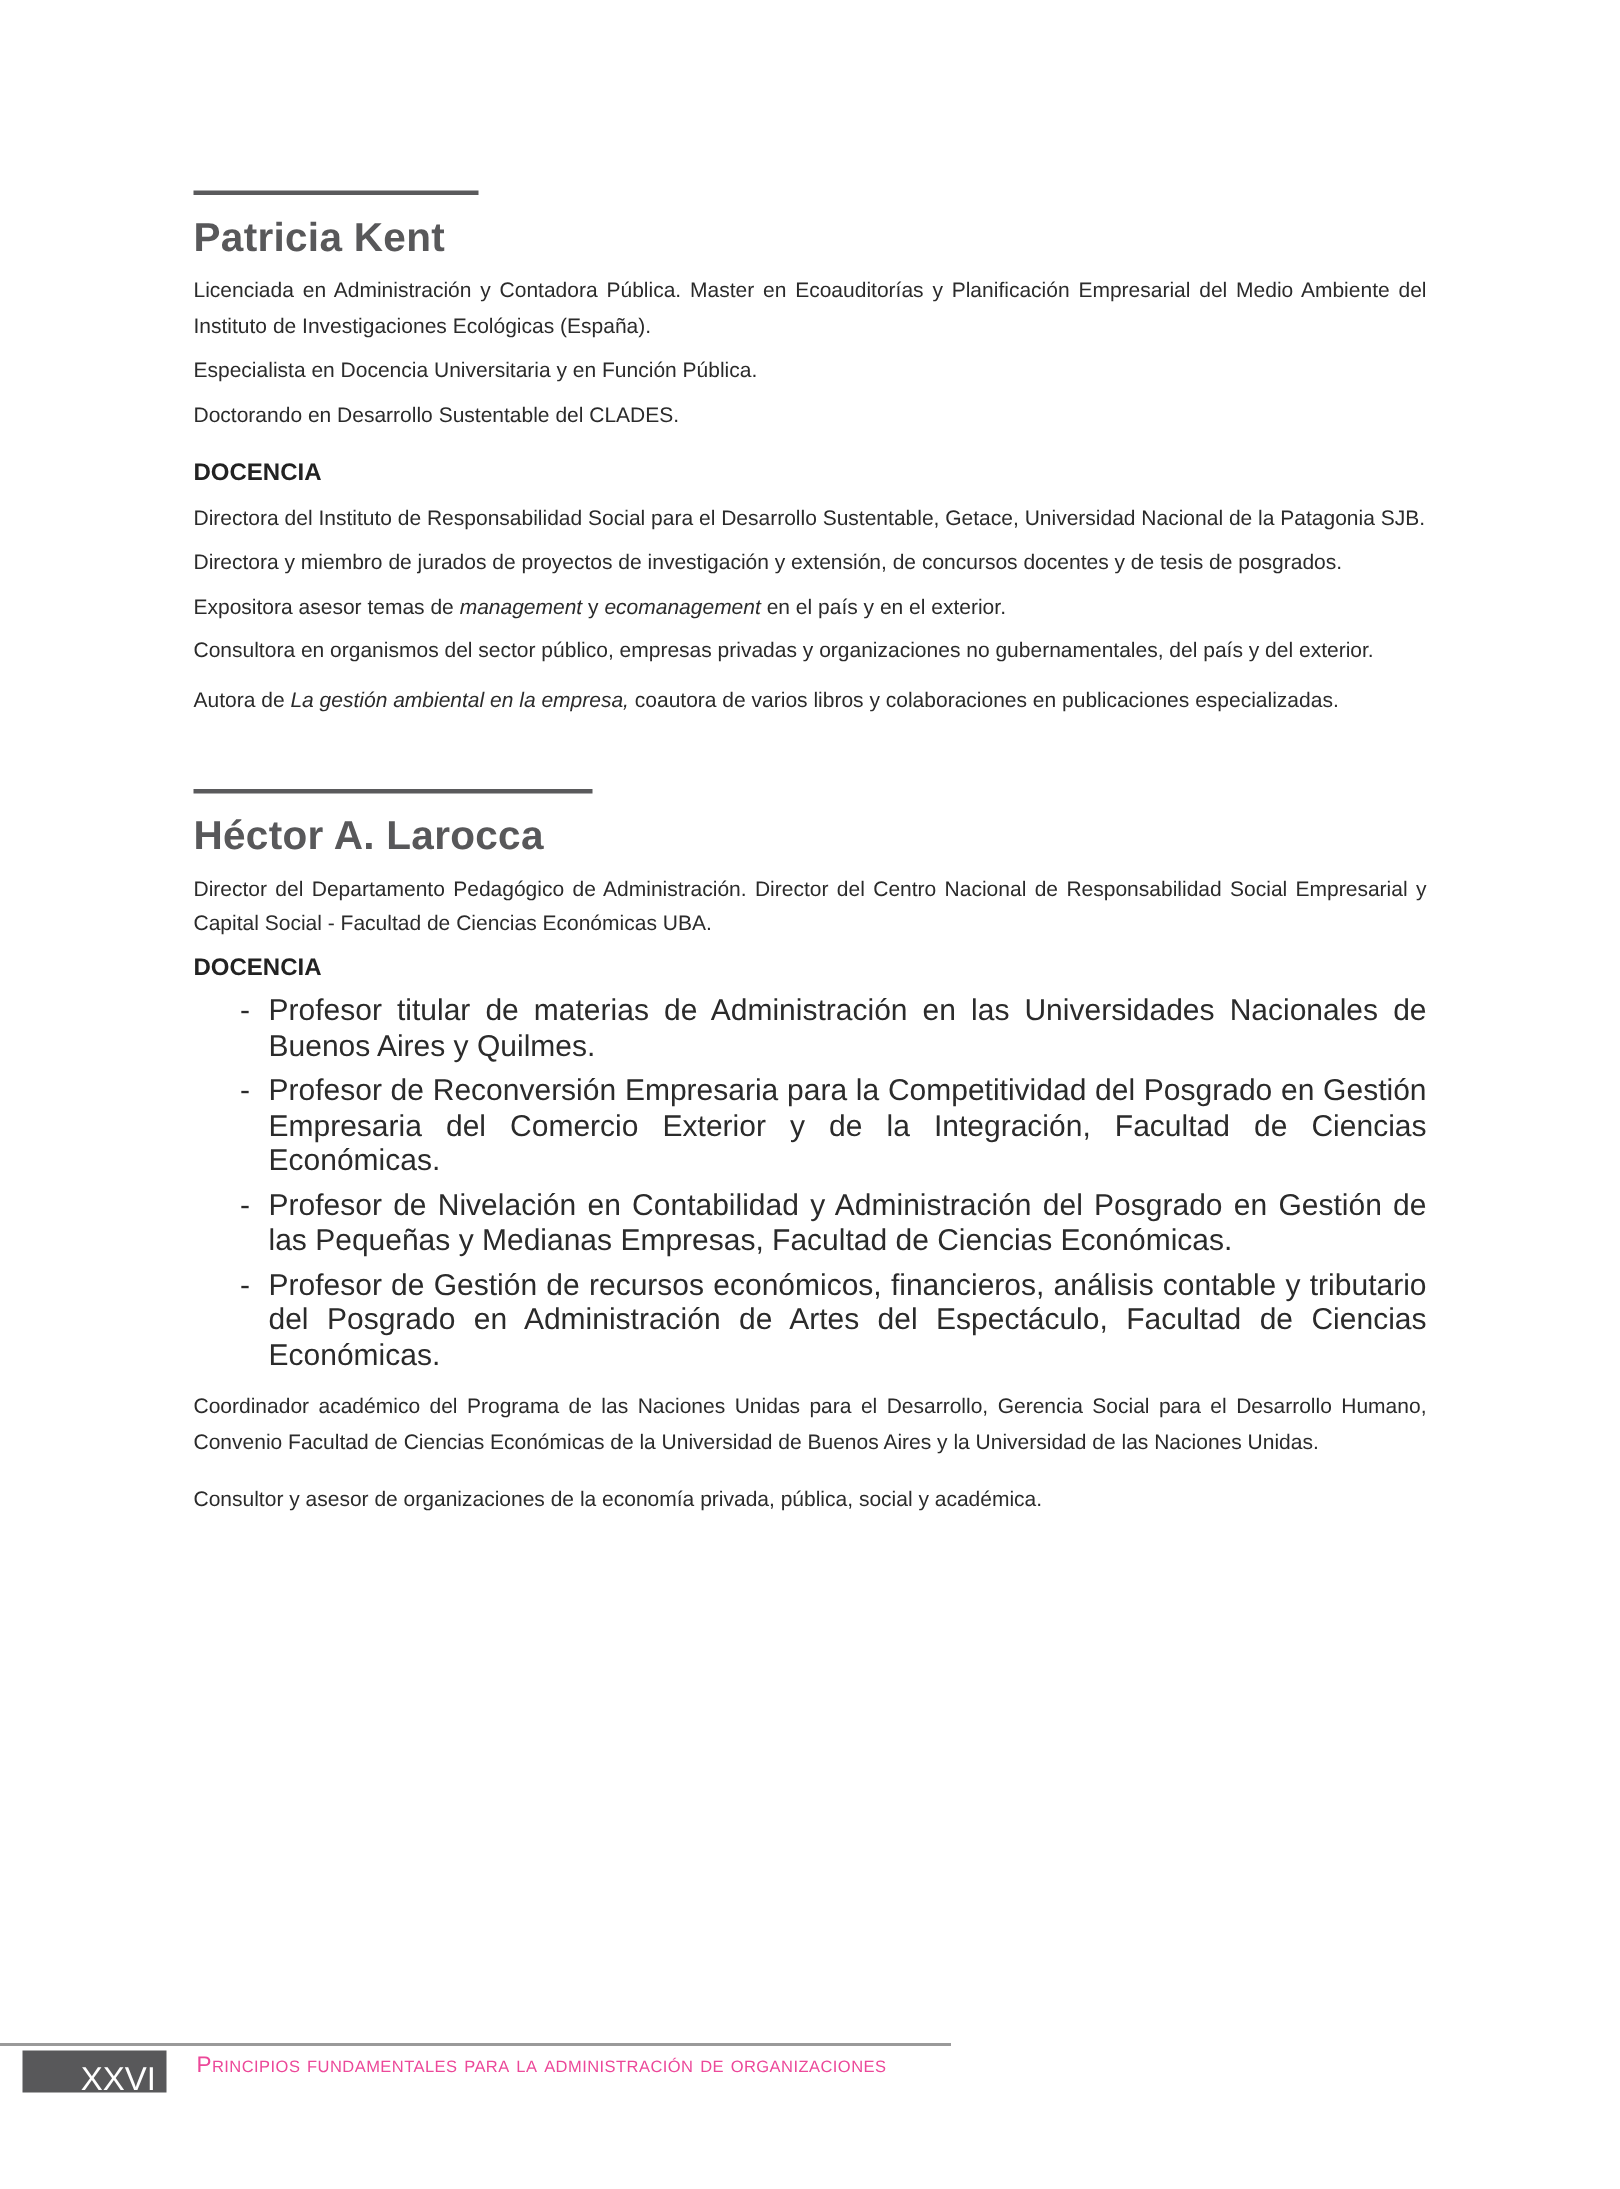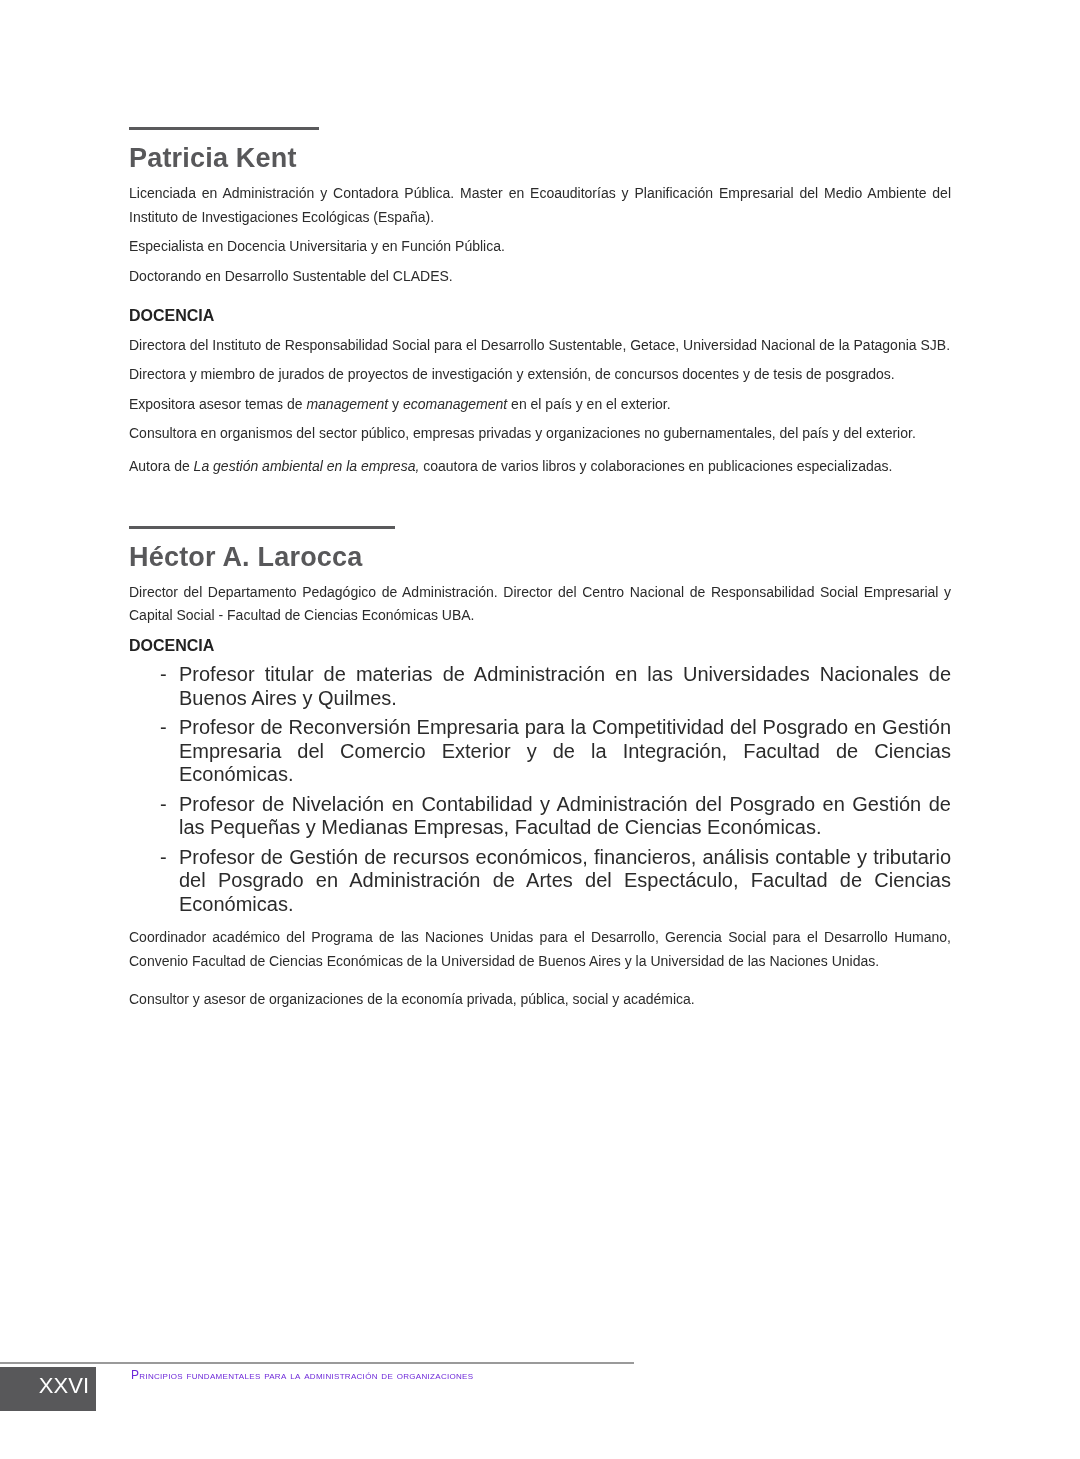--- a/index.html
+++ b/index.html
@@ -9,23 +9,23 @@
   .rule { height: 3px; background: #5a5a5c; }
   .name { font-family: "Liberation Sans", sans-serif; font-weight: bold; font-size: 27px;
           color: #58585a; margin: 10px 0 6px 0; line-height: 36px; letter-spacing: 0.2px; }
   p { margin: 0 0 6px 0; font-size: 14px; line-height: 23.5px; text-align: justify; }
   .sec { font-weight: bold; font-size: 16px; line-height: 23.5px; margin: 10px 0 6px 0; color: #222; }
   ul.bul { list-style: none; margin: 0 0 10px 0; padding: 0 0 0 50px; }
   ul.bul li { position: relative; font-size: 20px; line-height: 23.5px; text-align: justify; margin-bottom: 6px; }
   ul.bul li::before { content: "-"; position: absolute; left: -19px; top: 0; }
   em { font-style: italic; }
   .footer-rule { position: absolute; left: 0; top: 1362px; width: 634px; height: 2px; background: #9a9a9a; }
-  .pagenum { position: absolute; left: 0; top: 1367px; width: 96px; height: 44px; background: #58585a;
+  .pagenum { position: absolute; left: 15px; top: 1367px; width: 96px; height: 28px; background: #58585a;
              color: #ffffff; font-size: 22px; line-height: 38px; text-align: right; box-sizing: border-box; padding-right: 7px; }
-  .running { position: absolute; left: 131px; top: 1368px; font-size: 12px; color: #6d28d9; letter-spacing: 0.3px;
+  .running { position: absolute; left: 131px; top: 1368px; font-size: 15px; color: #ec4899; letter-spacing: 0.3px;
              font-variant: small-caps; }
 </style>
 </head>
 <body>
 
 <div class="page">
 
   <div class="rule" style="width:190px; margin-top:127px;"></div>
   <div class="name" style="margin-top:10px;">Patricia Kent</div>
   <p>Licenciada en Administración y Contadora Pública. Master en Ecoauditorías y Planificación Empresarial del Medio Ambiente del Instituto de Investigaciones Ecológicas (España).</p>

